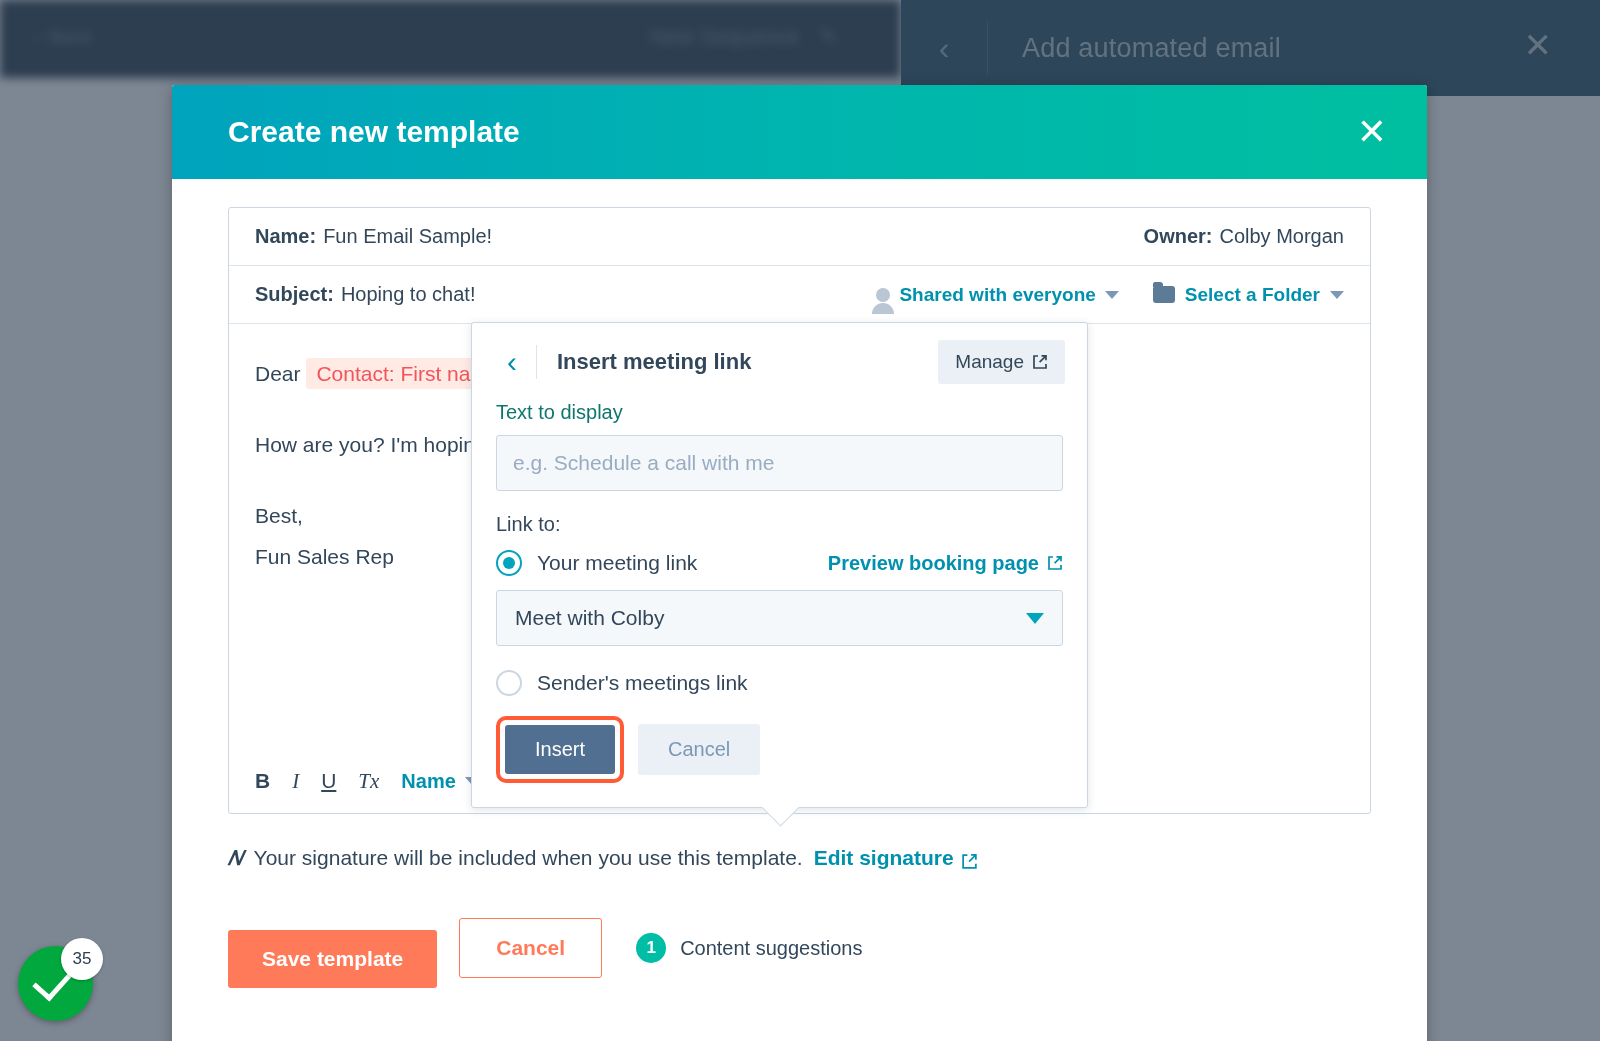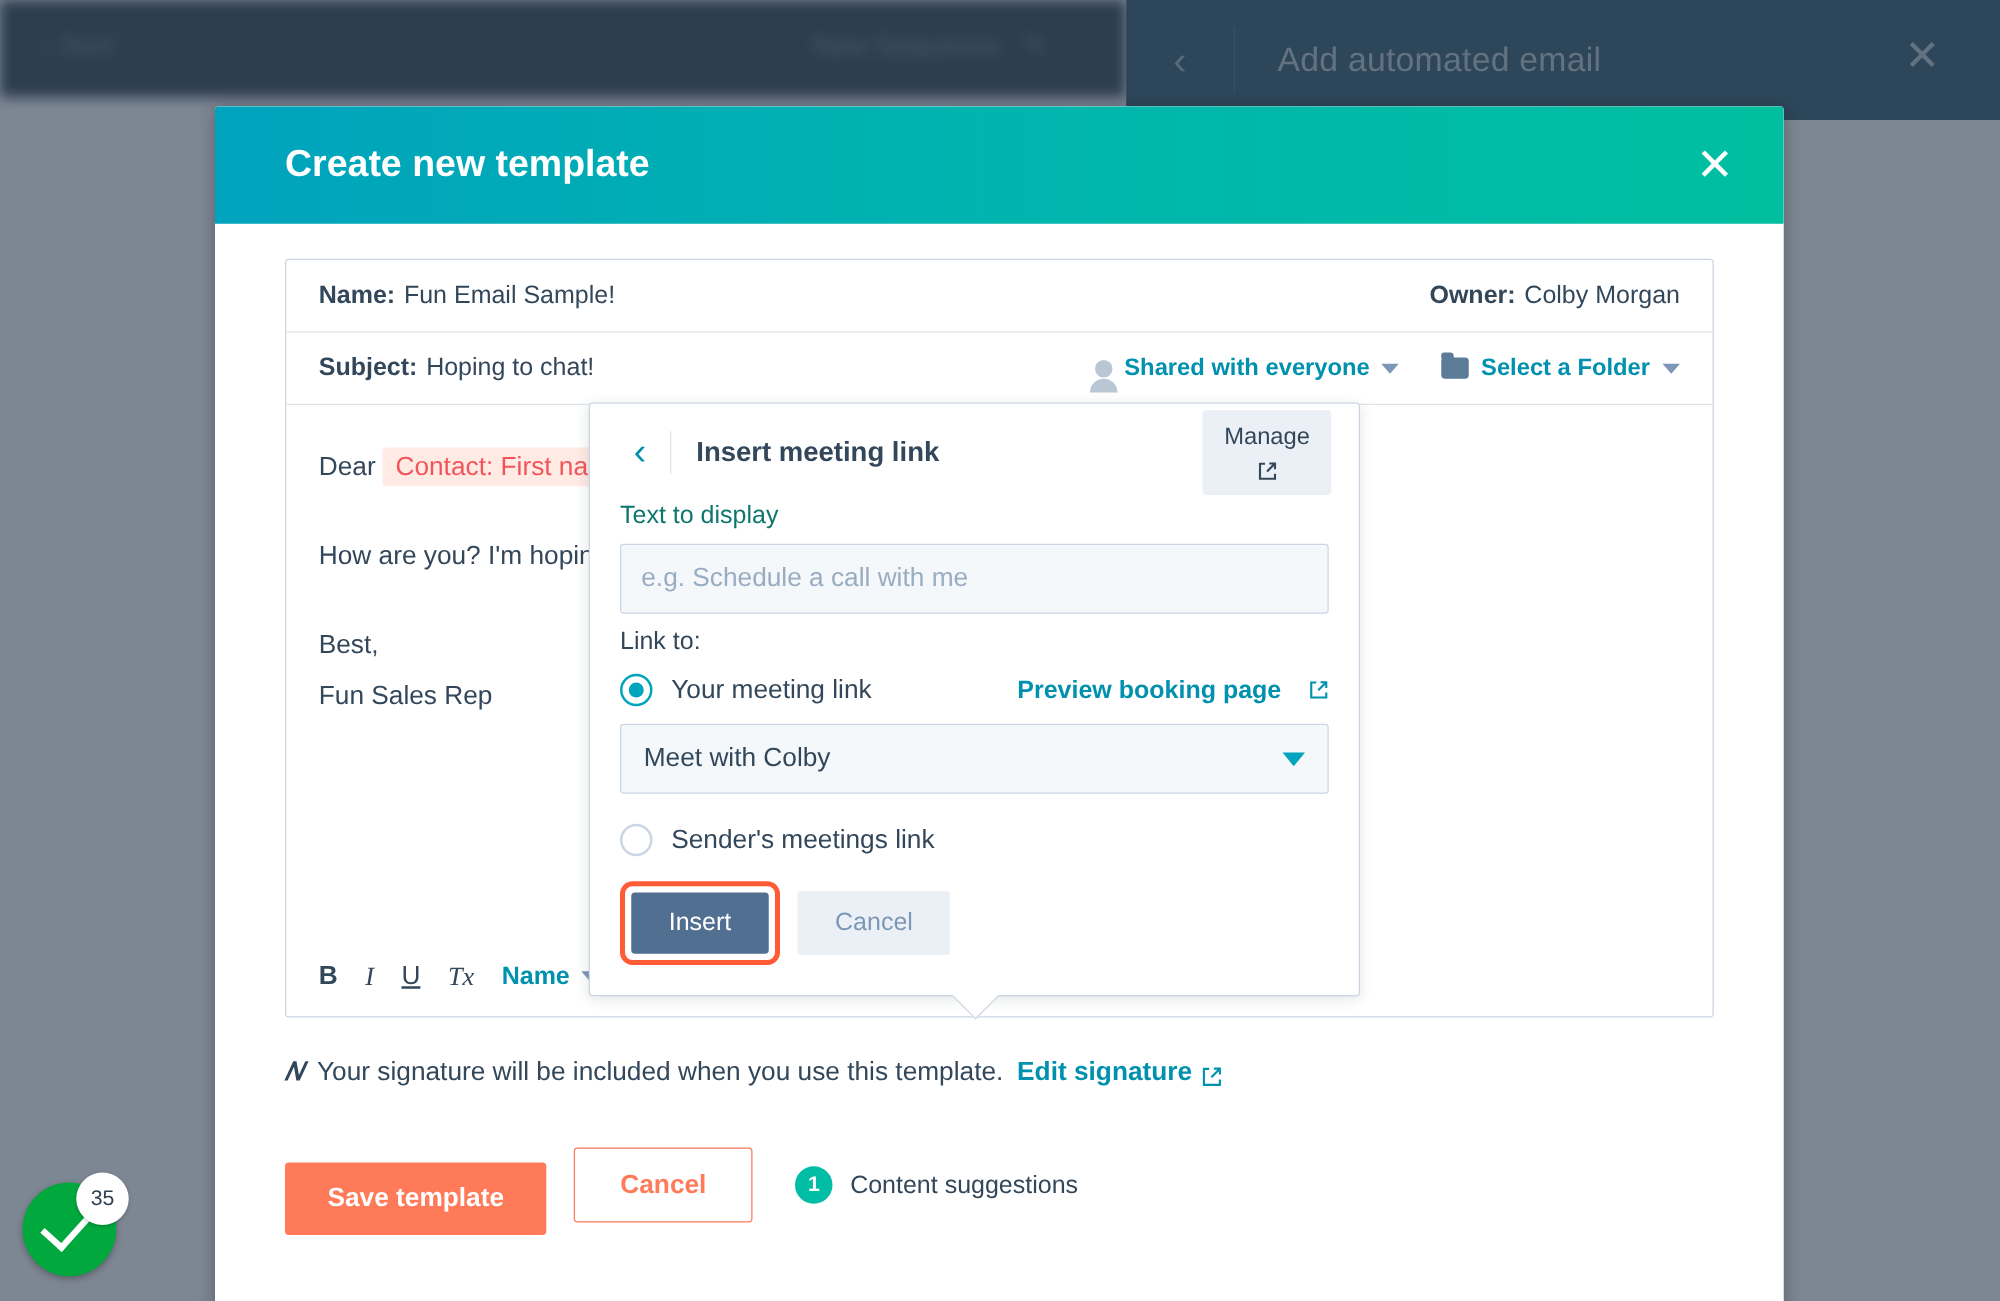--- a/index.html
+++ b/index.html
@@ -464,21 +464,20 @@
   .btn-manage {
     background: #eaf0f6;
     color: #33475b;
     border: none;
     border-radius: 3px;
     font-size: 19px;
     padding: 11px 17px;
     display: inline-flex; align-items: center; gap: 8px;
     cursor: pointer;
     font-family: "Liberation Sans", sans-serif;
-    flex-direction: column;
   }
   .pop-section { padding: 0 24px; }
   .pop-label {
     font-size: 20px;
     color: #0f766e;
     margin-bottom: 11px;
   }
   .pop-input {
     width: 100%;
     box-sizing: border-box;
@@ -489,21 +488,21 @@
     font-size: 21px;
     color: #7c98b6;
     padding: 0 16px;
     font-family: "Liberation Sans", sans-serif;
     outline: none;
   }
   .pop-input::placeholder { color: #99acc2; }
   .pop-linkto {
     font-size: 20px;
     color: #33475b;
-    margin: 11px 0 14px 0;
+    margin: 22px 0 14px 0;
   }
   .radio-row {
     display: flex; align-items: center;
     gap: 15px;
     margin-bottom: 14px;
   }
   .radio {
     width: 26px; height: 26px;
     border-radius: 50%;
     border: 2px solid #cbd6e2;
@@ -526,21 +525,21 @@
   }
   .radio-label {
     font-size: 21px;
     color: #33475b;
     flex: 1;
   }
   .preview-link {
     color: #0091ae;
     font-weight: bold;
     font-size: 20px;
-    display: inline-flex; align-items: center; gap: 22px;
+    display: inline-flex; align-items: center; gap: 8px;
     cursor: pointer;
     text-align: center;
   }
   .pop-select {
     width: 100%;
     box-sizing: border-box;
     height: 56px;
     border: 1px solid #cbd6e2;
     border-radius: 3px;
     background: #f5f8fa;

